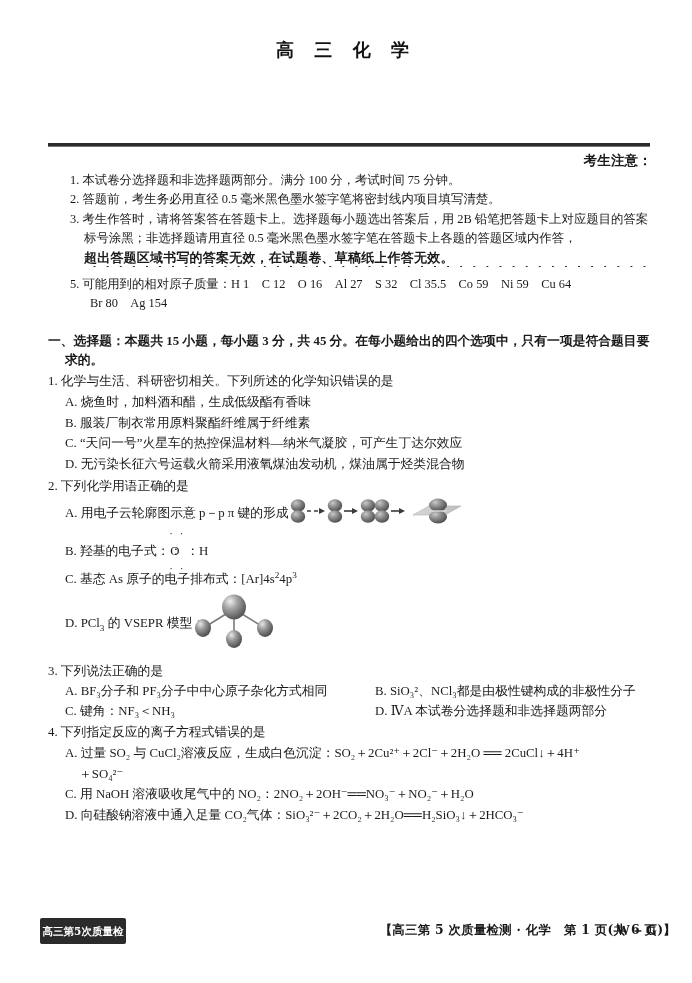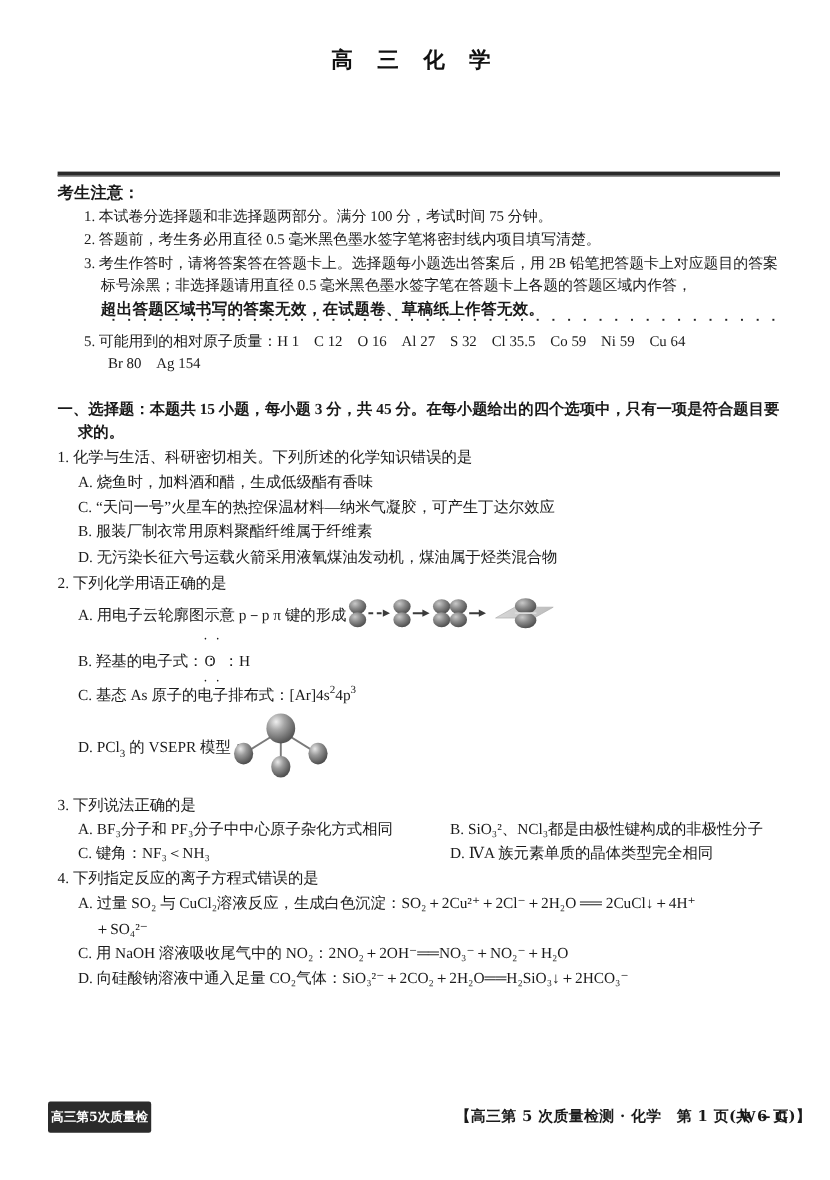--- a/index.html
+++ b/index.html
@@ -50,20 +50,21 @@
     right: 40px;
     top: 152px;
   }
 
   .notice-head {
     font-weight: bold;
     font-size: 13.5px;
     font-family: "DejaVu Serif", "Liberation Serif", serif;
     margin-bottom: 1px;
     letter-spacing: .2px;
+    text-align: right;
   }
 
   ol.notice {
     list-style: none;
     margin: 0;
     padding: 0 0 0 22px;
     font-size: 12.4px;
     line-height: 1.52;
   }
   ol.notice > li {
@@ -228,22 +229,22 @@
 
     <div class="sec-head">
       <span>一、选择题：本题共 15 小题，每小题 3 分，共 45 分。在每小题给出的四个选项中，只有一项是符合题目要</span>
       <span class="indent2">求的。</span>
     </div>
 
     <div class="q">
       <span class="q-stem opt-wrap"><span>1.</span> <span>化学与生活、科研密切相关。下列所述的化学知识错误的是</span></span>
       <div class="opts">
         <span class="opt opt-wrap">A. 烧鱼时，加料酒和醋，生成低级酯有香味</span>
+        <span class="opt opt-wrap">B. 服装厂制衣常用原料聚酯纤维属于纤维素</span>
         <span class="opt opt-wrap">C. “天问一号”火星车的热控保温材料—纳米气凝胶，可产生丁达尔效应</span>
-        <span class="opt opt-wrap">B. 服装厂制衣常用原料聚酯纤维属于纤维素</span>
         <span class="opt opt-wrap">D. 无污染长征六号运载火箭采用液氧煤油发动机，煤油属于烃类混合物</span>
       </div>
     </div>
 
     <div class="q" style="margin-top:2px;">
       <span class="q-stem opt-wrap"><span>2.</span> <span>下列化学用语正确的是</span></span>
 
       <div class="opts">
 
         <span class="opt opt-wrap" style="line-height:2.0;">
@@ -325,21 +326,21 @@
             </svg>
           </span>
         </span>
       </div>
     </div>
 
     <div class="q" style="margin-top:3px;">
       <span class="q-stem opt-wrap"><span>3.</span> <span>下列说法正确的是</span></span>
       <div class="two-col">
         <span class="left">A. BF₃分子和 PF₃分子中中心原子杂化方式相同</span><span class="right">B. SiO₃²、NCl₃都是由极性键构成的非极性分子</span>
-        <span class="left">C. 键角：NF₃＜NH₃</span><span class="right">D. ⅣA 族元素单质的晶体类型完全相同</span>
+        <span class="left">C. 键角：NF₃＜NH₃</span><span class="right">D. ⅣA 本试卷分选择题和非选择题两部分</span>
       </div>
     </div>
 
     <div class="q" style="margin-top:2px;">
       <span class="q-stem opt-wrap"><span>4.</span> <span>下列指定反应的离子方程式错误的是</span></span>
       <div class="opts">
         <span class="opt opt-wrap">
           <span>A. 过量 SO₂ 与 CuCl₂溶液反应，生成白色沉淀：SO₂＋2Cu²⁺＋2Cl⁻＋2H₂O ══ 2CuCl↓＋4H⁺</span>
           <span style="display:block;padding-left:14px;">＋SO₄²⁻</span>
         </span>

